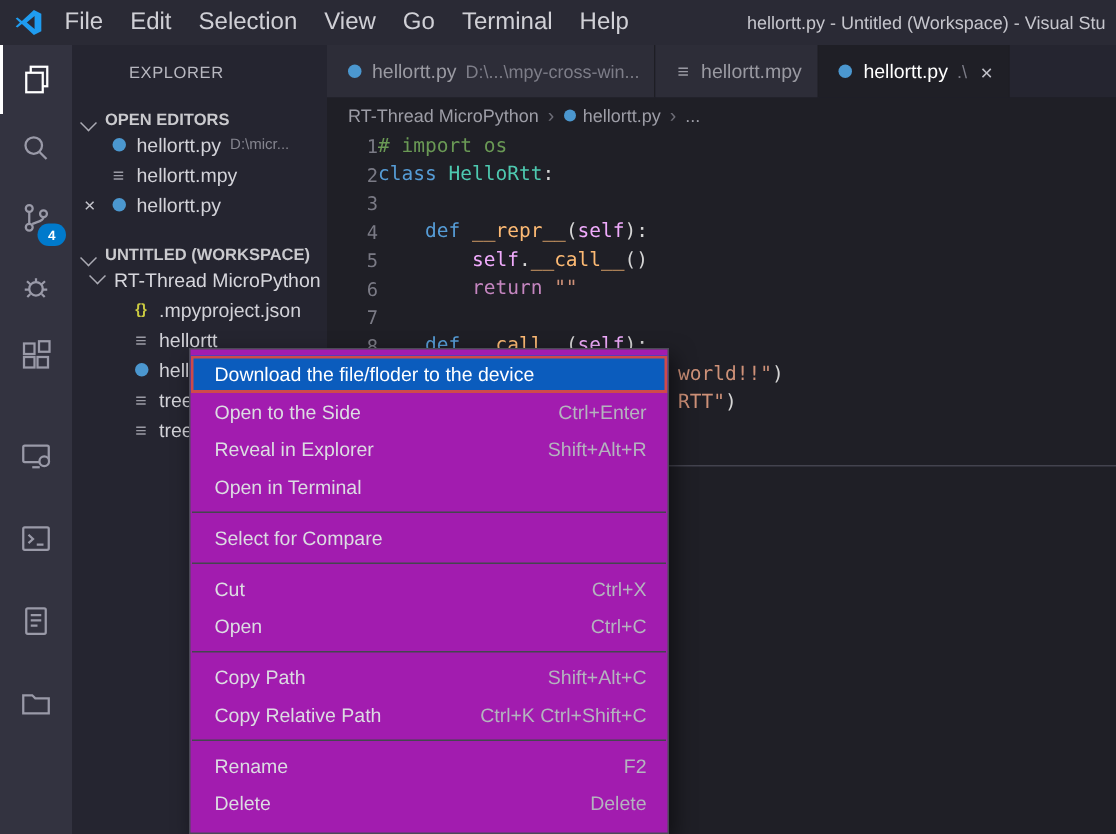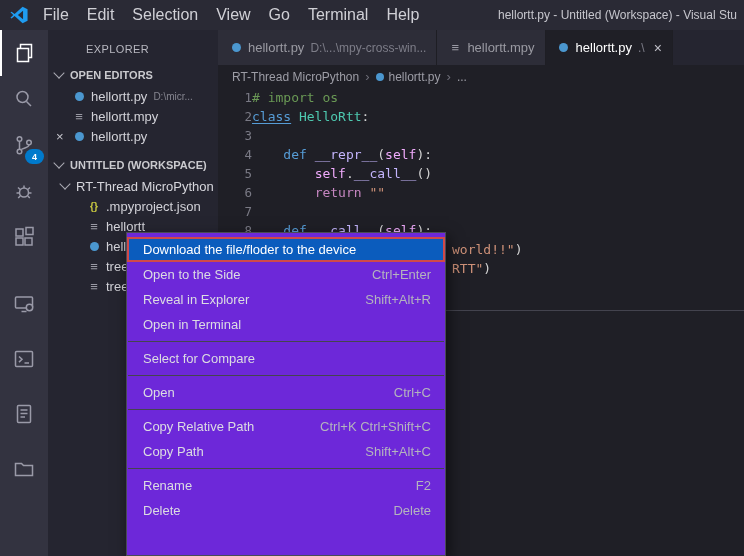--- a/index.html
+++ b/index.html
@@ -23,21 +23,21 @@
   .ab-spacer{height:12px;flex:none}
   .lower{margin-top:9px}
   .badge{position:absolute;right:4px;bottom:4px;min-width:15px;height:15px;border-radius:8px;
          background:var(--accent,#007acc);color:#fff;font-size:9px;font-weight:bold;
          display:flex;align-items:center;justify-content:center;padding:0 2px}
 
   
   .sidebar{position:absolute;left:48px;top:30px;width:170px;height:526px;background:#252530;
            z-index:3;overflow:hidden}
   .sb-title{height:34px;box-sizing:border-box;padding:13px 0 0 38px;font-size:11px;color:#b8b8c0;letter-spacing:.4px}
-  .sb-section{height:22px;display:flex;align-items:center;font-weight:bold;font-size:11px;
+  .sb-section{height:22px;display:flex;align-items:flex-end;font-weight:bold;font-size:11px;
               color:#cacace;padding-left:4px;cursor:pointer}
   .ws{margin-top:8px}
   .sb-row{height:20px;display:flex;align-items:center;font-size:13px;color:#d2d2d8;
           cursor:pointer;white-space:nowrap}
   .sb-row .desc{color:#85858f;font-size:10px;margin-left:6px}
   .sb-folder{height:20px;display:flex;align-items:center;font-size:13px;color:#d6d6dc;
              padding-left:10px;cursor:pointer}
   .oe-row{padding-left:4px}
   .file-row{padding-left:38px}
   .oe-close{width:15px;padding-left:4px;color:#c5c5cc;font-size:13px;flex:none}
@@ -67,31 +67,31 @@
   .bc-item{cursor:pointer}
 
   
   .editor{position:absolute;left:218px;top:88px;width:526px;height:468px;background:#1f1f26;z-index:1;
           font-family:"DejaVu Sans Mono","Liberation Mono",monospace;font-size:13px}
   .line{display:flex;height:19px;line-height:19px}
   .num{width:34px;text-align:right;color:#7a7a85;flex:none;font-size:12.5px}
   .content{white-space:pre;color:#d4d4d4}
   .tok-comment{color:#6A9955}
   .tok-keyword{color:#569CD6}
-  .tok-underline{text-decoration:underline;text-underline-offset:2px}
+  .tok-underline{text-underline-offset:2px}
   .tok-type{color:#4EC9B0}
-  .tok-func{color:#c4b5fd}
+  .tok-func{color:#fdba74}
   .tok-param{color:#f0abfc}
   .tok-control{color:#C586C0}
   .tok-string{color:#CE9178}
   .tok-plain{color:#d4d4d4}
   .divider{position:absolute;left:0;right:0;top:222px;border-top:1px solid #43434e}
 
   
-  .ctxmenu{position:absolute;left:126px;top:232px;width:320px;height:324px;background:#6d28d9;
+  .ctxmenu{position:absolute;left:126px;top:232px;width:320px;height:324px;background:#a21caf;
            border:1px solid #4a4a56;box-sizing:border-box;box-shadow:3px 5px 14px rgba(0,0,0,.55);
            padding-top:4px;z-index:10;font-size:13px;overflow:hidden}
   .mi{height:25px;display:flex;align-items:center;justify-content:space-between;
       padding:0 14px 0 16px;color:#dcdce2;cursor:pointer}
   .mi .sc{color:#b4b4be;margin-left:24px;white-space:nowrap}
   .mi.hl{background:var(--menu-highlight,#0b5cbd);color:#fff;
          box-shadow:inset 0 0 0 2px var(--annotation-red,#cf4a4a)}
   .msep{height:1px;background:#45454f;margin:4px 1px}
 </style>
 </head>
@@ -321,32 +321,36 @@
     </div>
     <div class="mi">
       <span class="ml">Open in Terminal</span>
     </div>
     <div class="msep"></div>
     <div class="mi">
       <span class="ml">Select for Compare</span>
     </div>
     <div class="msep"></div>
     <div class="mi">
+      <span class="ml">Cut</span>
+      <span class="sc">Ctrl+X</span>
+    </div>
+    <div class="mi">
       <span class="ml">Open</span>
       <span class="sc">Ctrl+C</span>
     </div>
     <div class="msep"></div>
     <div class="mi">
+      <span class="ml">Copy Path</span>
+      <span class="sc">Shift+Alt+C</span>
+    </div>
+    <div class="mi">
       <span class="ml">Copy Relative Path</span>
       <span class="sc">Ctrl+K Ctrl+Shift+C</span>
     </div>
-    <div class="mi">
-      <span class="ml">Copy Path</span>
-      <span class="sc">Shift+Alt+C</span>
-    </div>
     <div class="msep"></div>
     <div class="mi">
       <span class="ml">Rename</span>
       <span class="sc">F2</span>
     </div>
     <div class="mi">
       <span class="ml">Delete</span>
       <span class="sc">Delete</span>
     </div>
   </div>

